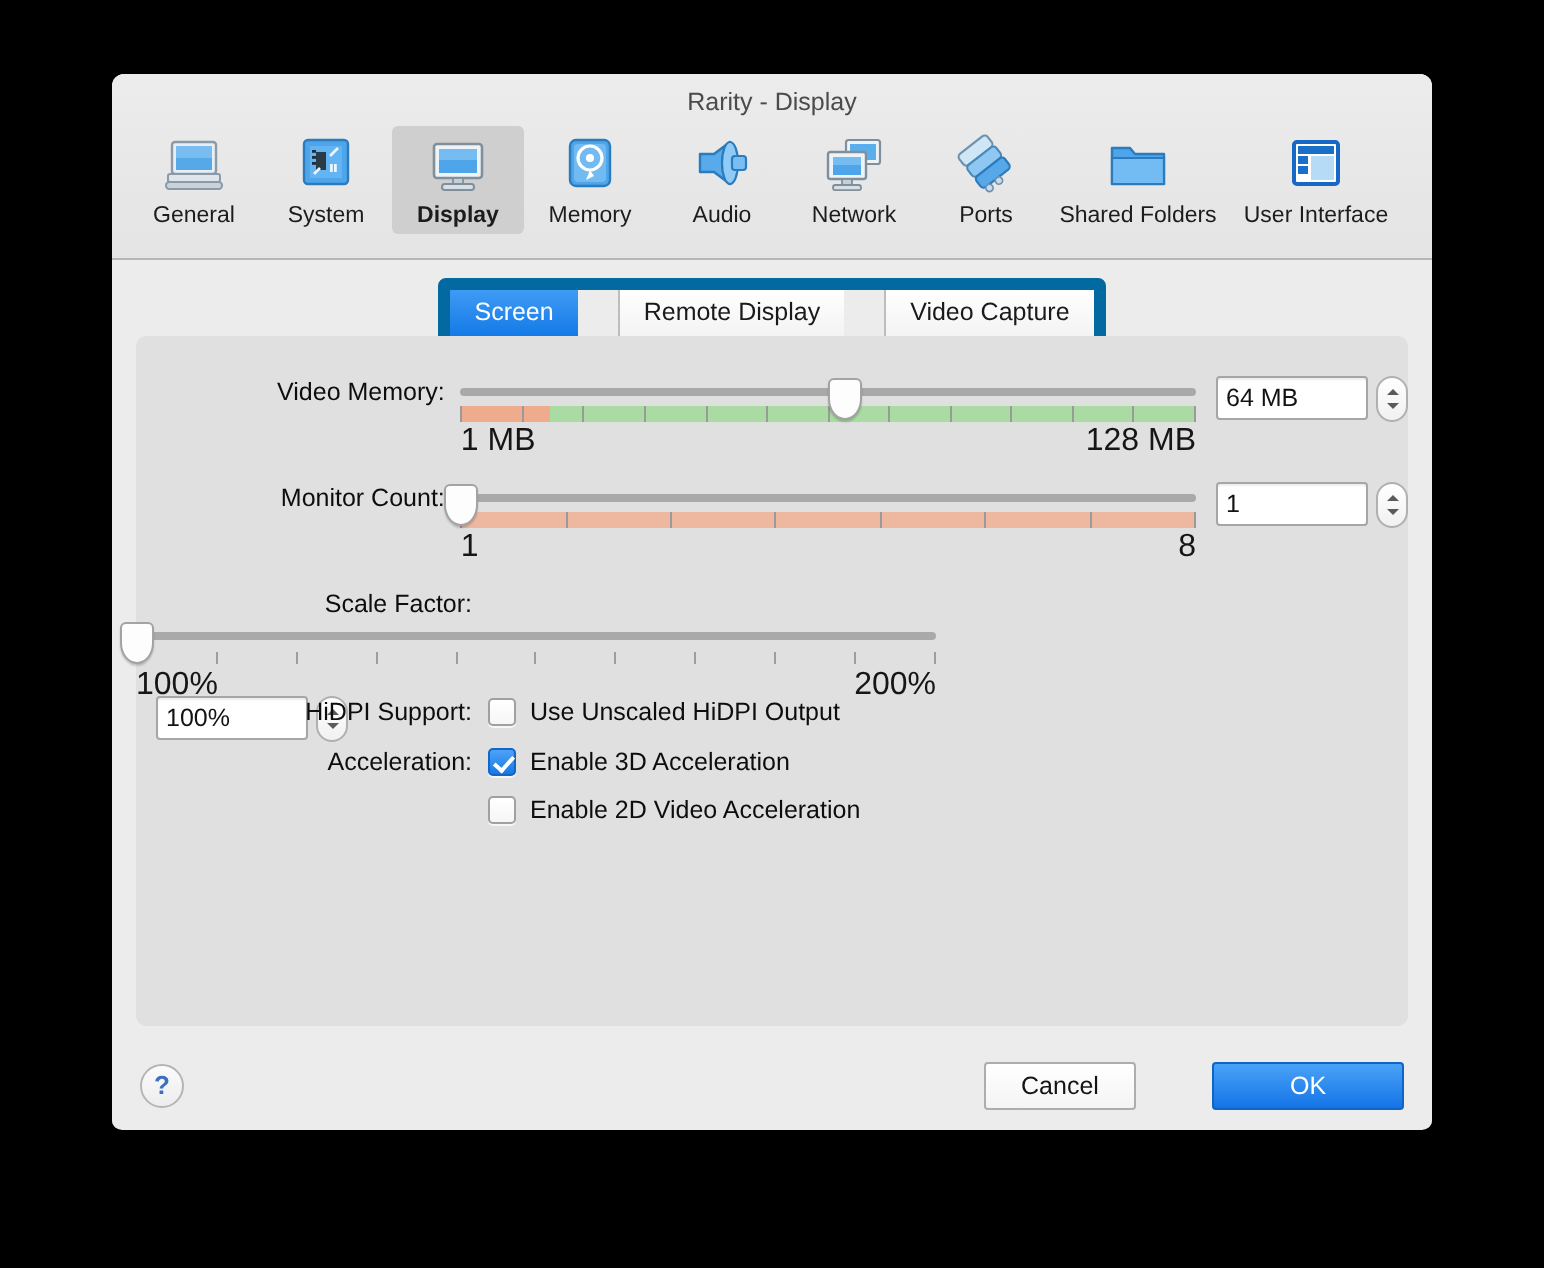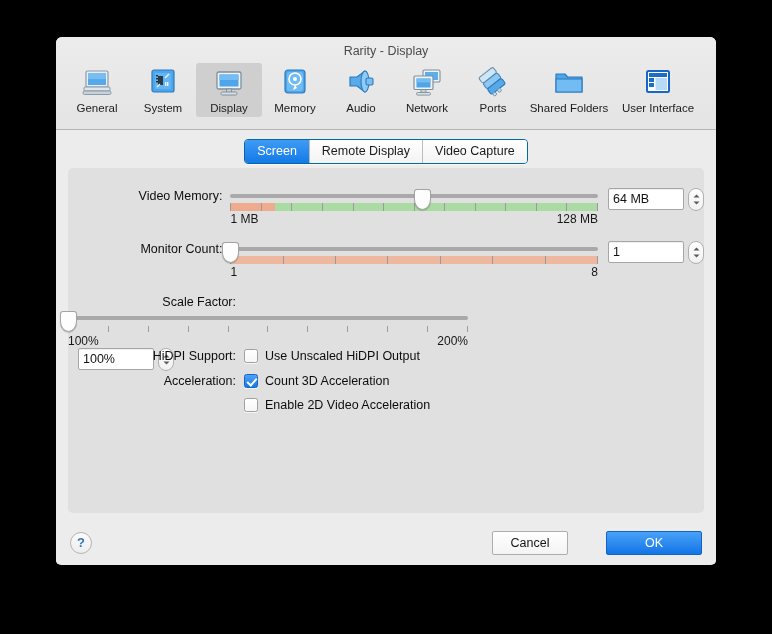--- a/index.html
+++ b/index.html
@@ -55,21 +55,21 @@
     padding: 3px 1px 2px 1px;
     display: flex;
     flex-direction: column;
     align-items: center;
     gap: 2px;
     border-radius: 3px;
     cursor: default;
   }
   .tb-item.wide { width: 86px; }
   .tb-item.xwide { width: 92px; }
-  .tb-item.selected { background: #cfcfcf; }
+  .tb-item.selected { background: #cfcfcf; font-weight: bold; }
   .tb-label {
     font-size: 11.5px;
     color: #1c1c1c;
     white-space: nowrap;
     line-height: 13px;
   }
   .tb-icon { width: 34px; height: 34px; display:block; }
 
   
   .win-body {
@@ -80,24 +80,25 @@
 
   
   .tabbar {
     position: absolute;
     top: 9px; left: 0; right: 0;
     display: flex;
     justify-content: center;
   }
   .tabs {
     display: flex;
-    border: 1px solid #0369a1;
+    border: 6px solid #0369a1;
     border-radius: 4px;
     overflow: hidden;
     box-shadow: 0 1px 0 rgba(255,255,255,0.6);
+    gap: 20px;
   }
   .tab {
     padding: 3px 12px 4px 12px;
     font-size: 12.5px;
     color: #1a1a1a;
     background: linear-gradient(to bottom,#ffffff 0%,#f3f3f3 100%);
     border-left: 1px solid #bdbdbd;
     line-height: 16px;
     cursor: default;
   }
@@ -177,21 +178,21 @@
     border: 1px solid #a3a3a3;
     border-radius: 3px 3px 50% 50%;
     box-shadow: 0 1px 1px rgba(0,0,0,0.18);
     cursor: default;
   }
   .endlabels {
     position: absolute;
     left: 0; right: 0; top: 24px;
     display: flex;
     justify-content: space-between;
-    font-size: 12px;
+    font-size: 16px;
     color: #161616;
   }
 
   
   .spinwrap { display: flex; align-items: flex-start; gap: 4px; margin-left: 10px; }
   .spinfield {
     width: 76px; height: 22px;
     background: #ffffff;
     border: 1px solid #a6a6a6;
     border-radius: 2px;
@@ -552,21 +553,21 @@
           <div class="cbrow">
             <span class="cbox"></span>
             <span class="cbtext">Use Unscaled HiDPI Output</span>
           </div>
         </div>
 
         <div class="row" style="top:205px;align-items:center;">
           <div class="flabel">Acceleration:</div>
           <div class="cbrow">
             <span class="cbox checked"></span>
-            <span class="cbtext">Count 3D Acceleration</span>
+            <span class="cbtext">Enable 3D Acceleration</span>
           </div>
         </div>
 
         <div class="row" style="top:230px;align-items:center;">
           <div class="flabel"></div>
           <div class="cbrow">
             <span class="cbox"></span>
             <span class="cbtext">Enable 2D Video Acceleration</span>
           </div>
         </div>

